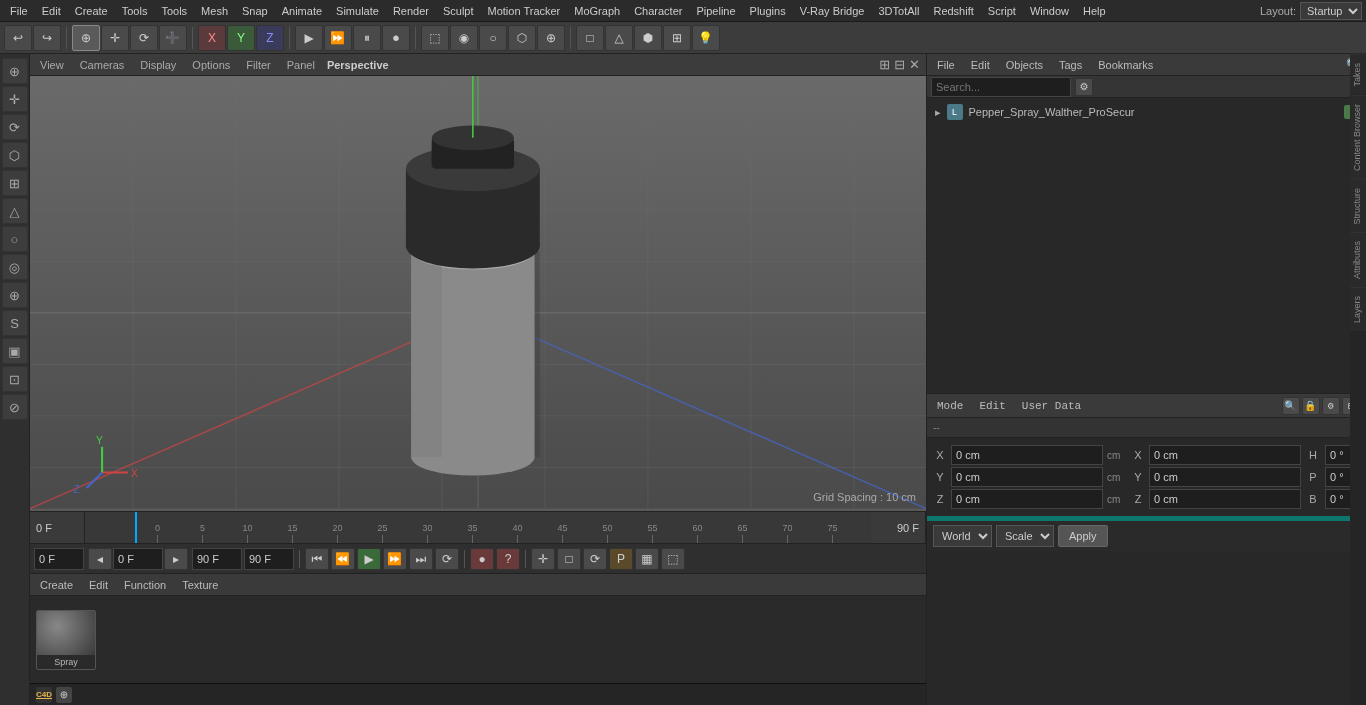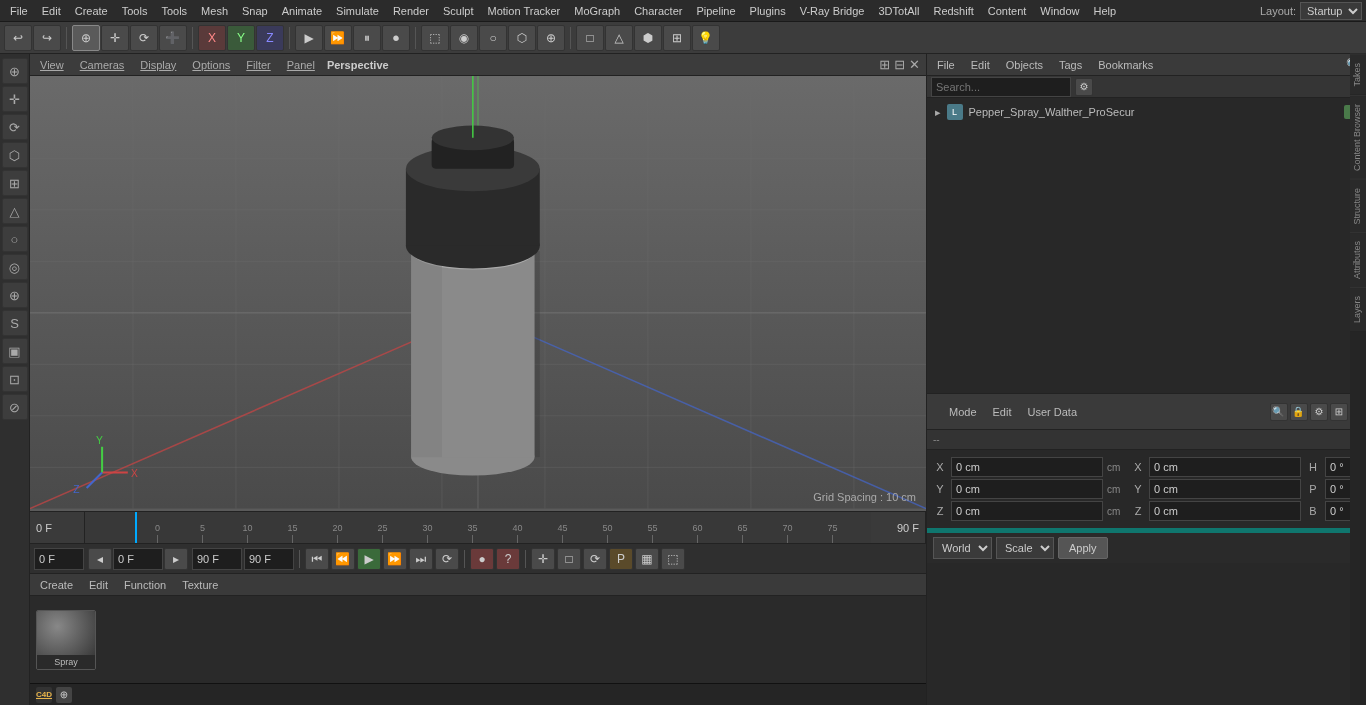--- a/index.html
+++ b/index.html
@@ -126,21 +126,20 @@
       height: 22px;
       padding: 0 6px;
       border-bottom: 1px solid #222;
       gap: 8px;
     }
     .vp-header-btn {
       color: #aaa;
       cursor: pointer;
       font-size: 11px;
       padding: 0 4px;
-      text-decoration: underline;
     }
     .vp-perspective-label {
       color: #cccccc;
       font-size: 11px;
       font-weight: bold;
     }
     .vp-header-right {
       margin-left: auto;
       display: flex;
       gap: 4px;
@@ -343,24 +342,25 @@
     #attributes-panel {
       flex: 1;
       display: flex;
       flex-direction: column;
       min-height: 0;
     }
     #attr-header {
       display: flex;
       align-items: center;
       background: #3a3a3a;
-      height: 36px;
-      padding: 0 18px;
+      height: 24px;
+      padding: 0 6px;
       gap: 8px;
       border-bottom: 1px solid #222;
+      font-family: Liberation Mono, monospace;
     }
     .attr-menu-item {
       font-size: 11px;
       color: #bbb;
       cursor: pointer;
       padding: 0 4px;
     }
     #attr-content {
       flex: 1;
       background: #282828;
@@ -599,21 +599,21 @@
   <span class="menu-item">Render</span>
   <span class="menu-item">Sculpt</span>
   <span class="menu-item">Motion Tracker</span>
   <span class="menu-item">MoGraph</span>
   <span class="menu-item">Character</span>
   <span class="menu-item">Pipeline</span>
   <span class="menu-item">Plugins</span>
   <span class="menu-item">V-Ray Bridge</span>
   <span class="menu-item">3DTotAll</span>
   <span class="menu-item">Redshift</span>
-  <span class="menu-item">Content</span>
+  <span class="menu-item">Script</span>
   <span class="menu-item">Window</span>
   <span class="menu-item">Help</span>
   <div class="layout-select">
     <span class="layout-label">Layout:</span>
     <select>
       <option>Startup</option>
     </select>
   </div>
 </div>
 

